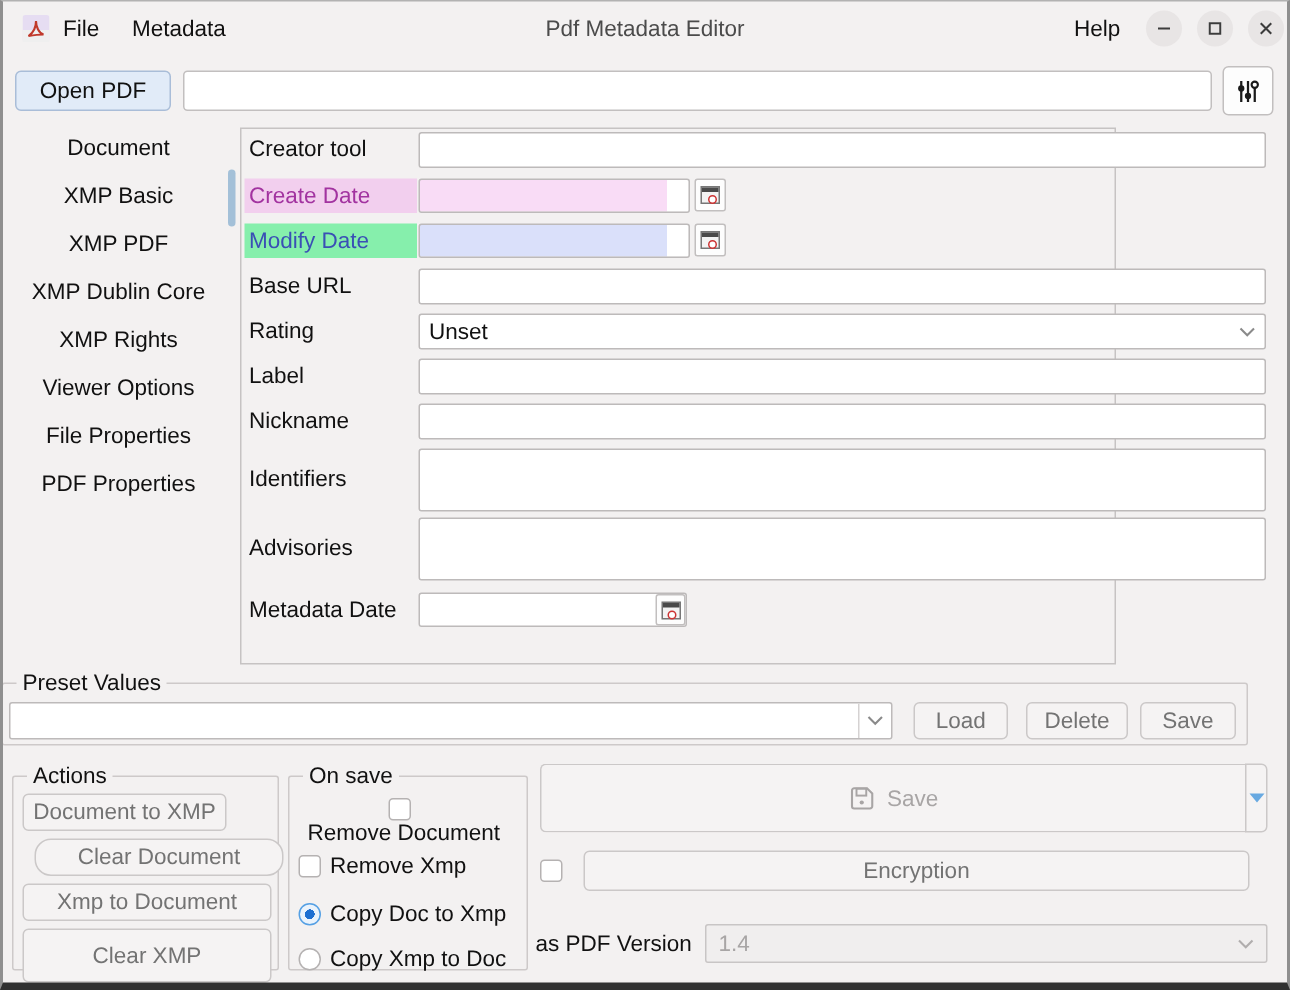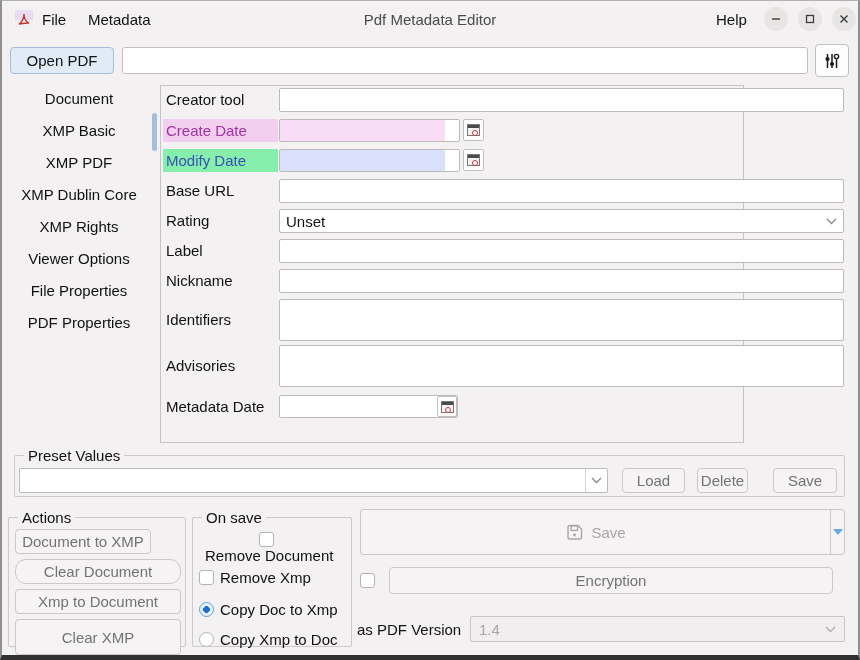--- a/index.html
+++ b/index.html
@@ -227,39 +227,39 @@
   <div class="flabel" style="top:259px; line-height:42px;">Advisories</div>
   <div class="field" style="left:118px; top:259px; width:565px; height:42px;"></div>
 
   <div class="flabel" style="top:309px; line-height:23px;">Metadata Date</div>
   <div class="field" style="left:118px; top:309px; width:179px; height:23px; line-height:21px; padding-right:24px;"></div>
   <div class="cal-btn" style="left:276px; top:310px; width:20px; height:21px;">
     <span class="cal-glyph"></span>
   </div>
 </div>
 
-<div class="groupbox" style="left:14px; top:455px; width:831px; height:42px;">
+<div class="groupbox" style="left:1px; top:455px; width:831px; height:42px;">
   <span class="legend">Preset Values</span>
   <div class="combo" style="left:4px; top:12px; width:589px; height:25px;">
     <span class="combo-text"></span>
     <span class="combo-arrow">
       <svg width="11" height="7" viewBox="0 0 11 7">
           <polyline points="1,1 5.5,5.5 10,1" fill="none" stroke="#8a8a8a" stroke-width="1.4"></polyline>
         </svg>
     </span>
   </div>
   <div class="btn disabled" style="position:absolute; left:607px; top:12px; width:63px; height:25px;">Load</div>
-  <div class="btn disabled" style="position:absolute; left:682px; top:12px; width:51px; height:25px;">Delete</div>
+  <div class="btn disabled" style="position:absolute; left:682px; top:12px; width:68px; height:25px;">Delete</div>
   <div class="btn disabled" style="position:absolute; left:758px; top:12px; width:64px; height:25px;">Save</div>
 </div>
 
 <div class="groupbox" style="left:8px; top:517px; width:178px; height:130px;">
   <span class="legend">Actions</span>
   <div class="btn disabled" style="position:absolute; left:6px; top:11px;  width:136px; height:25px;">Document to XMP</div>
-  <div class="btn disabled" style="position:absolute; left:6px; top:41px;  width:166px; height:25px;border-radius:11px;">Clear Document</div>
+  <div class="btn disabled" style="position:absolute; left:14px; top:41px;  width:166px; height:25px;border-radius:11px;">Clear Document</div>
   <div class="btn disabled" style="position:absolute; left:6px; top:71px;  width:166px; height:25px;">Xmp to Document</div>
   <div class="btn disabled" style="position:absolute; left:6px; top:101px; width:166px; height:36px;">Clear XMP</div>
 </div>
 
 <div class="groupbox" style="left:192px; top:517px; width:160px; height:130px;">
   <span class="legend">On save</span>
   <div class="opt-row" style="top:14px;flex-direction:column;">
     <span class="cb"></span>
     <span class="opt-label">Remove Document</span>
   </div>

